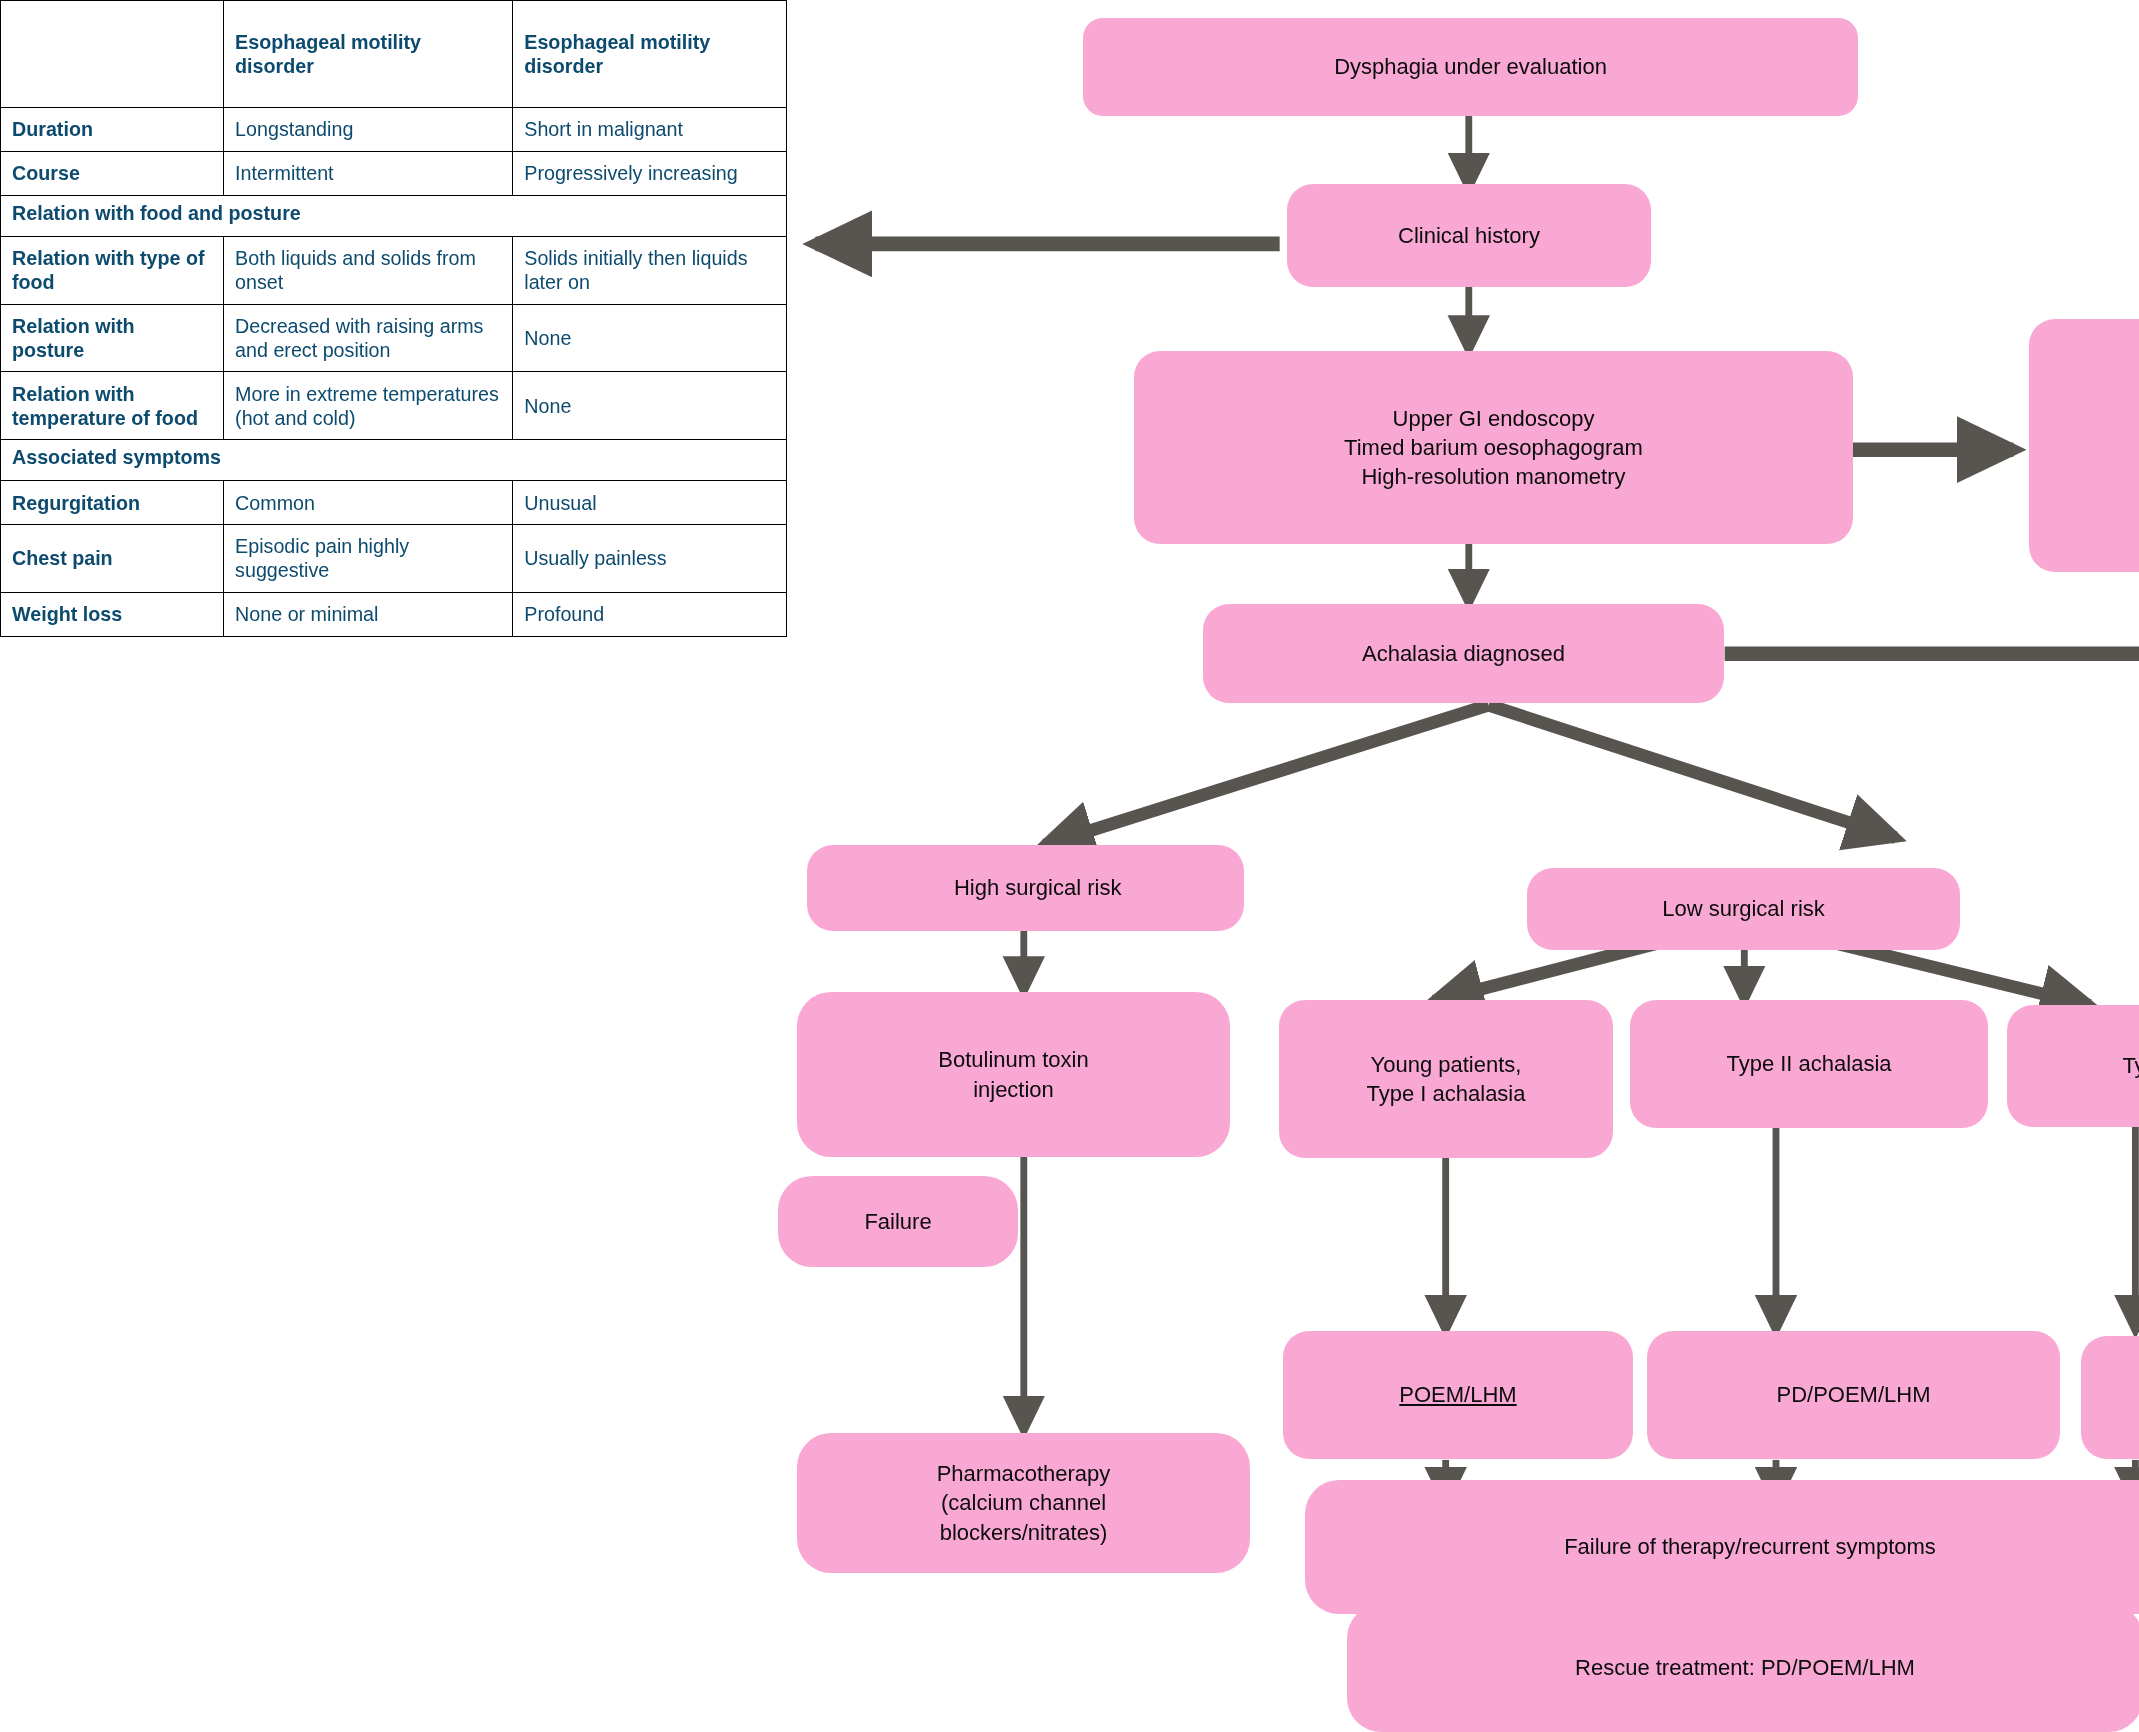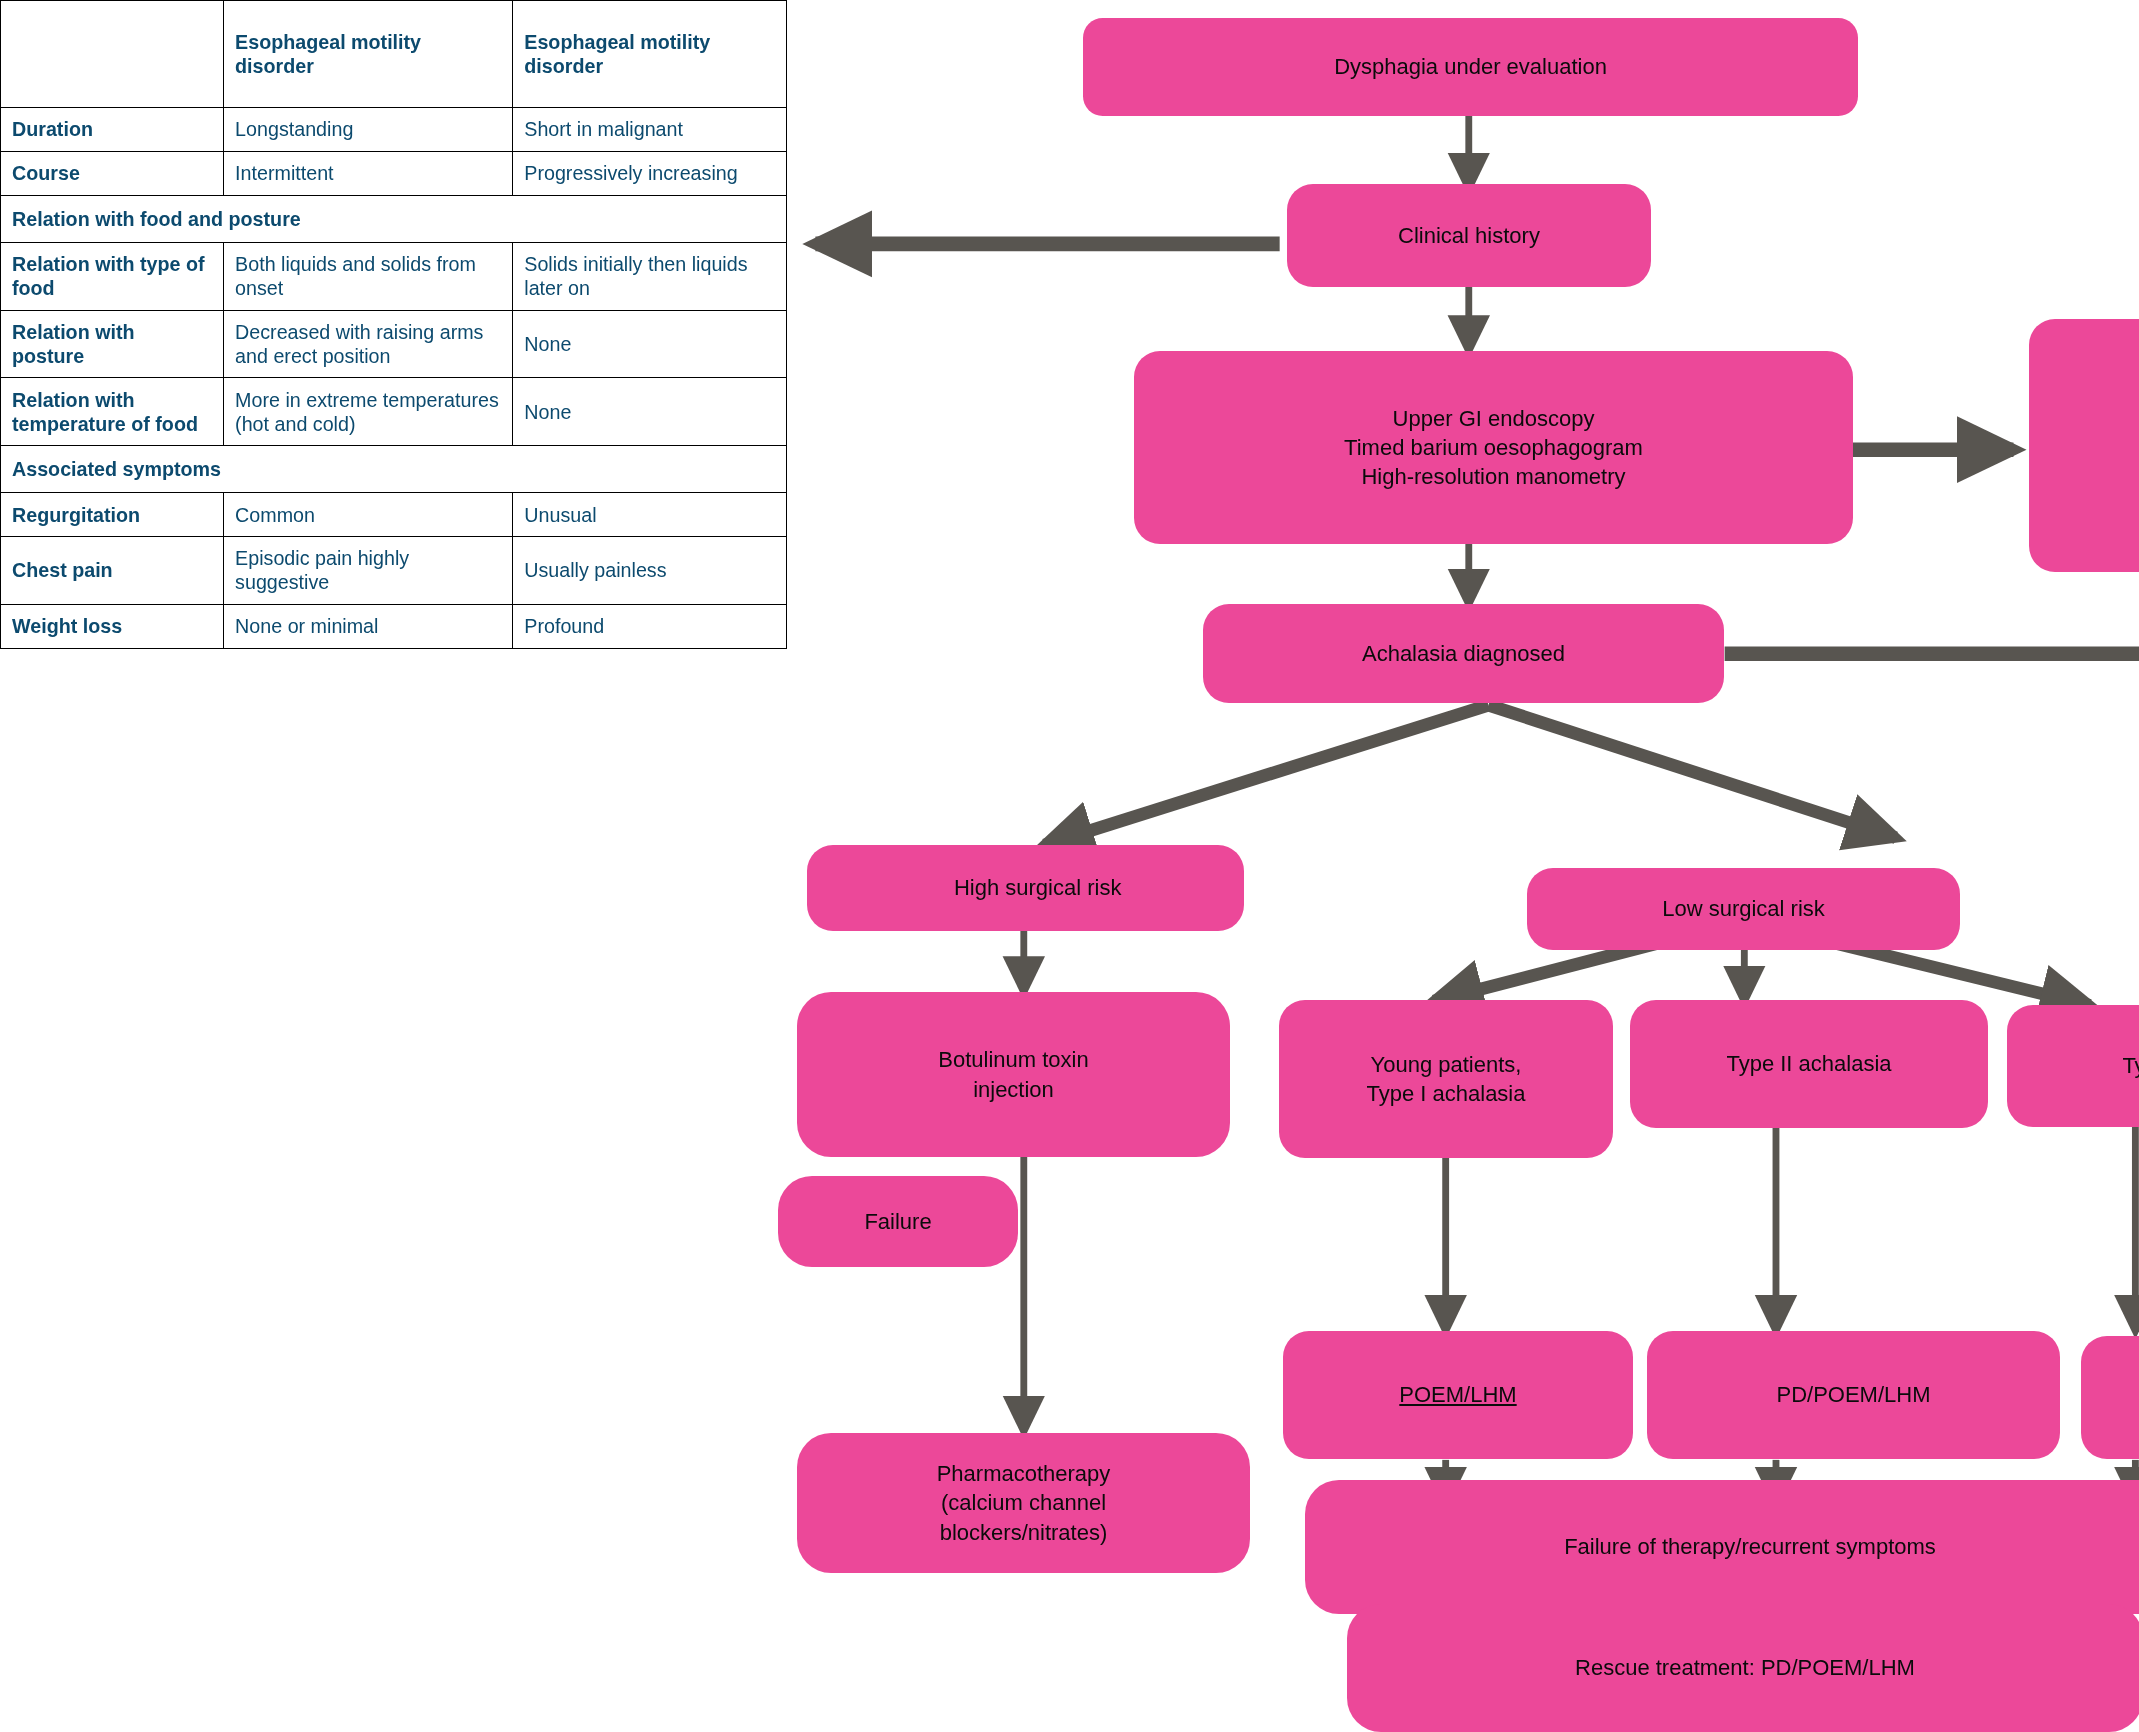--- a/index.html
+++ b/index.html
@@ -34,29 +34,29 @@
     color: #0c4a6e;
     vertical-align: middle;
     word-wrap: break-word;
   }
   #compare-table td.rowhead { font-weight: bold; width: 216px; margin-left: 40px; }
   #compare-table td.col2 { width: 280px; }
   #compare-table td.col3 { width: 265px; }
   #compare-table td.colhead { font-weight: bold; }
   #compare-table tr.section td {
     font-weight: bold;
-    padding-top: 11px; padding-bottom: 11px; margin-top: 44px;
+    padding-top: 5px; padding-bottom: 11px; margin-top: 44px;
   }
   #compare-table tr.header-row td { height: 107px; vertical-align: middle; }
   #compare-table td.empty { border-left-color: #000; }
 
   
   .node {
     position: absolute;
-    background: #ec4899;
+    background: #f9a8d4;
     border-radius: 19.7px;
     display: flex;
     align-items: center;
     justify-content: center;
     text-align: center;
     color: #0b0b0b;
     font-size: 22px;
     line-height: 1.32;
     padding: 3.4px 7.7px;
     white-space: pre-line;

